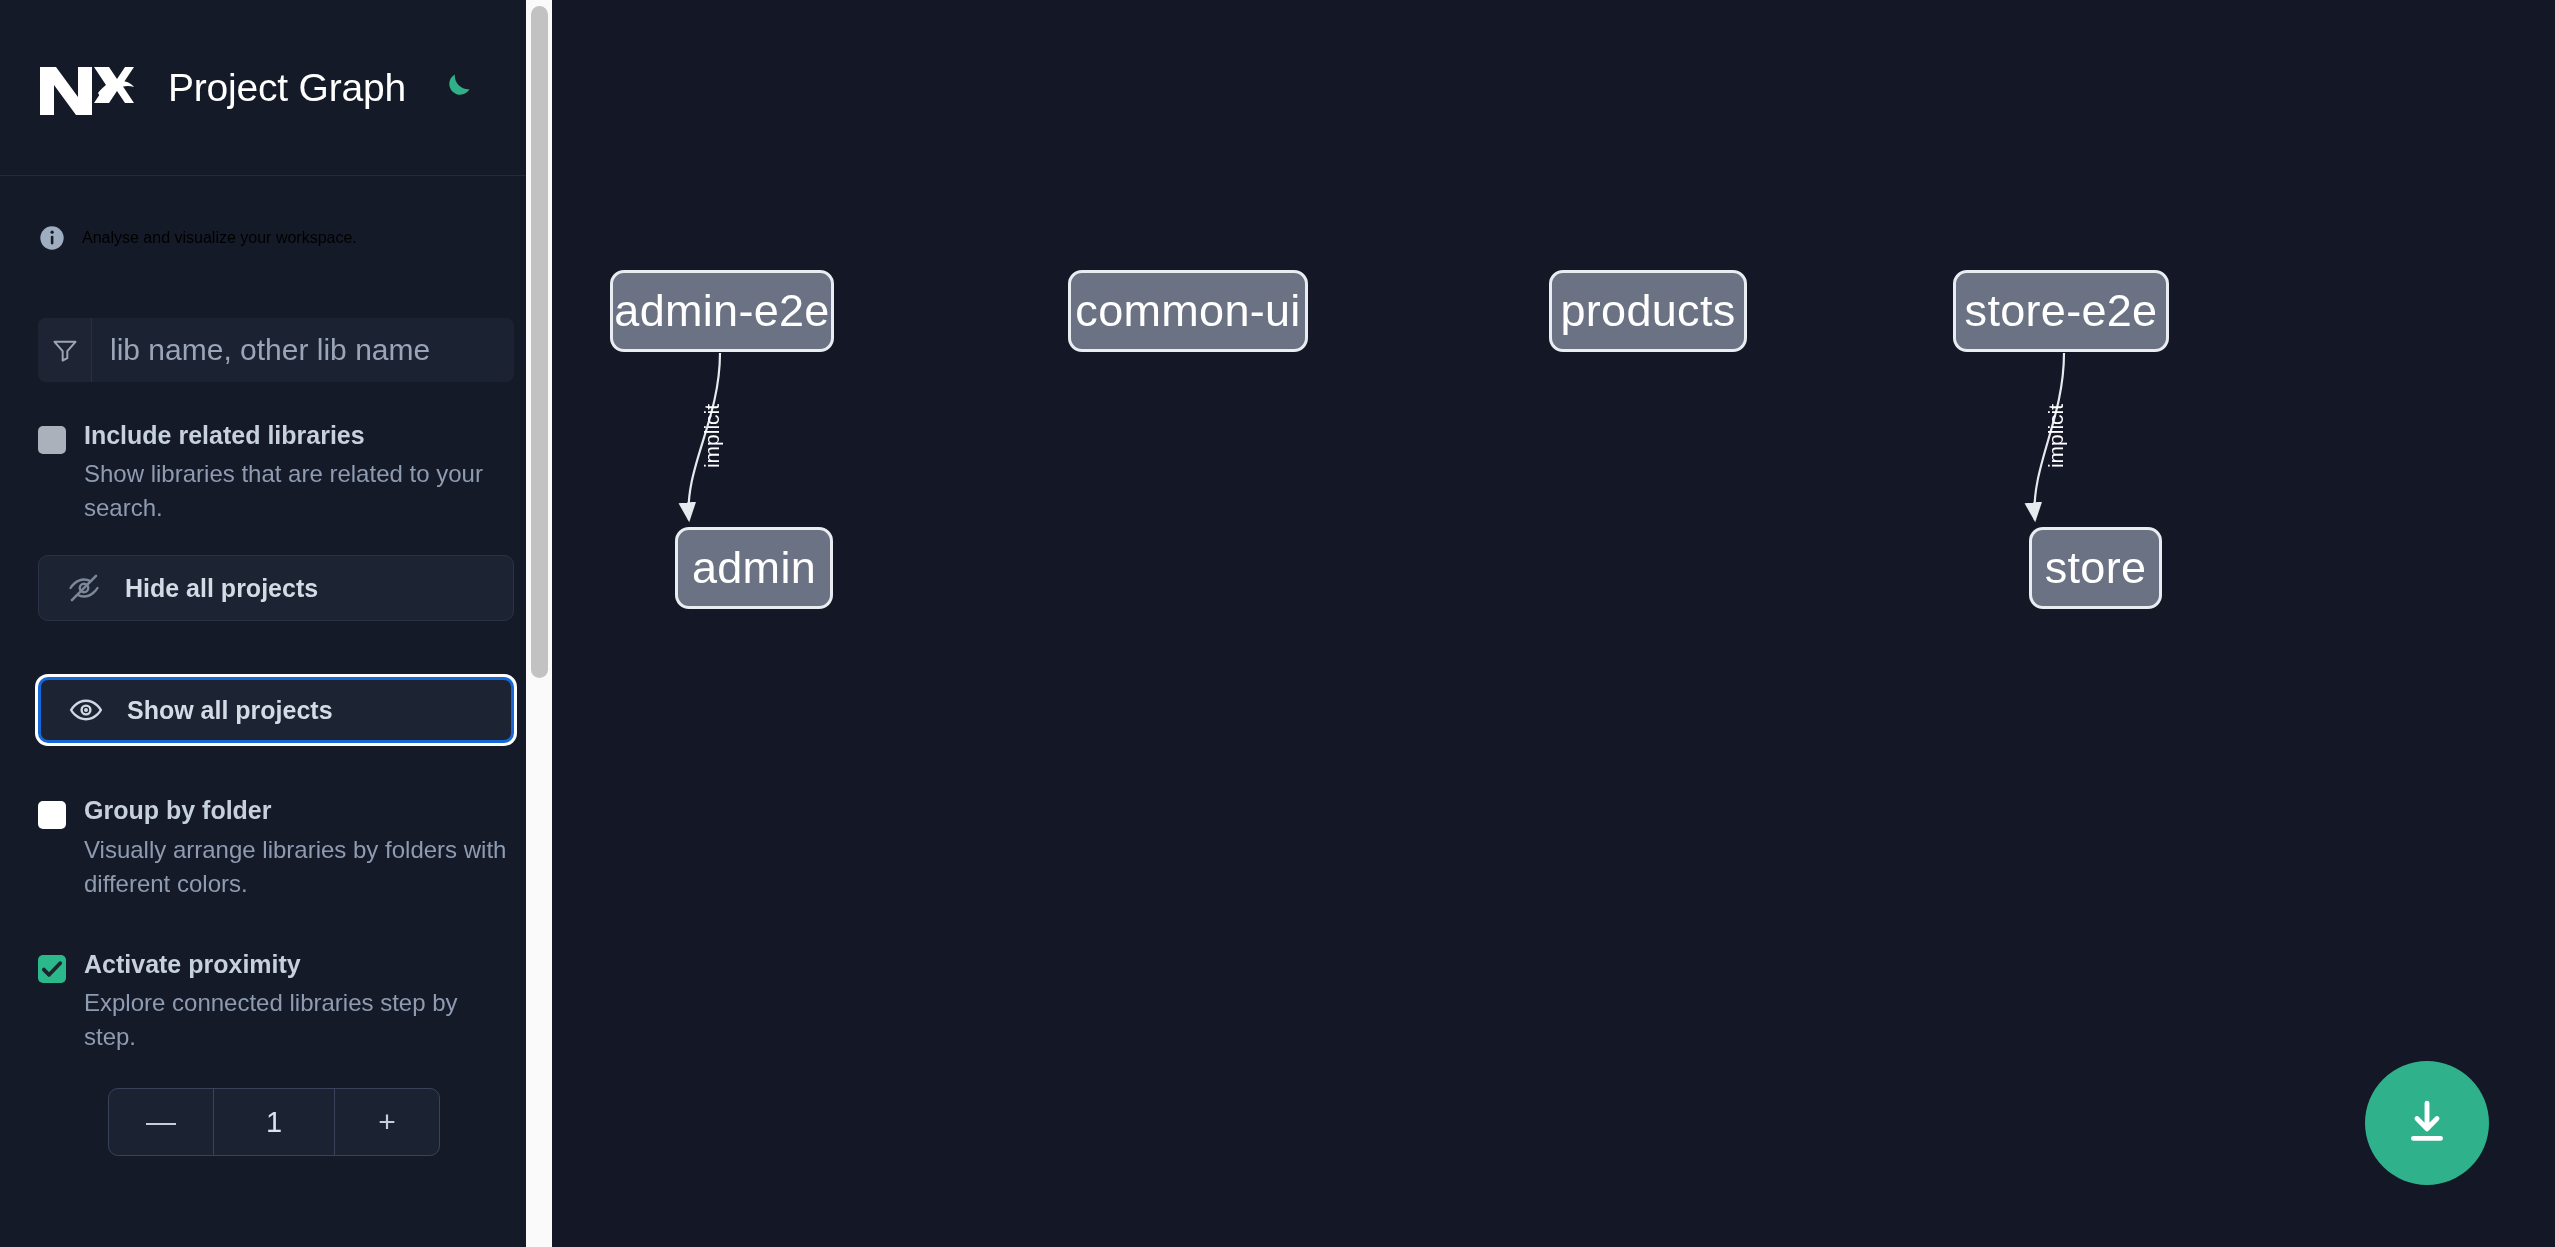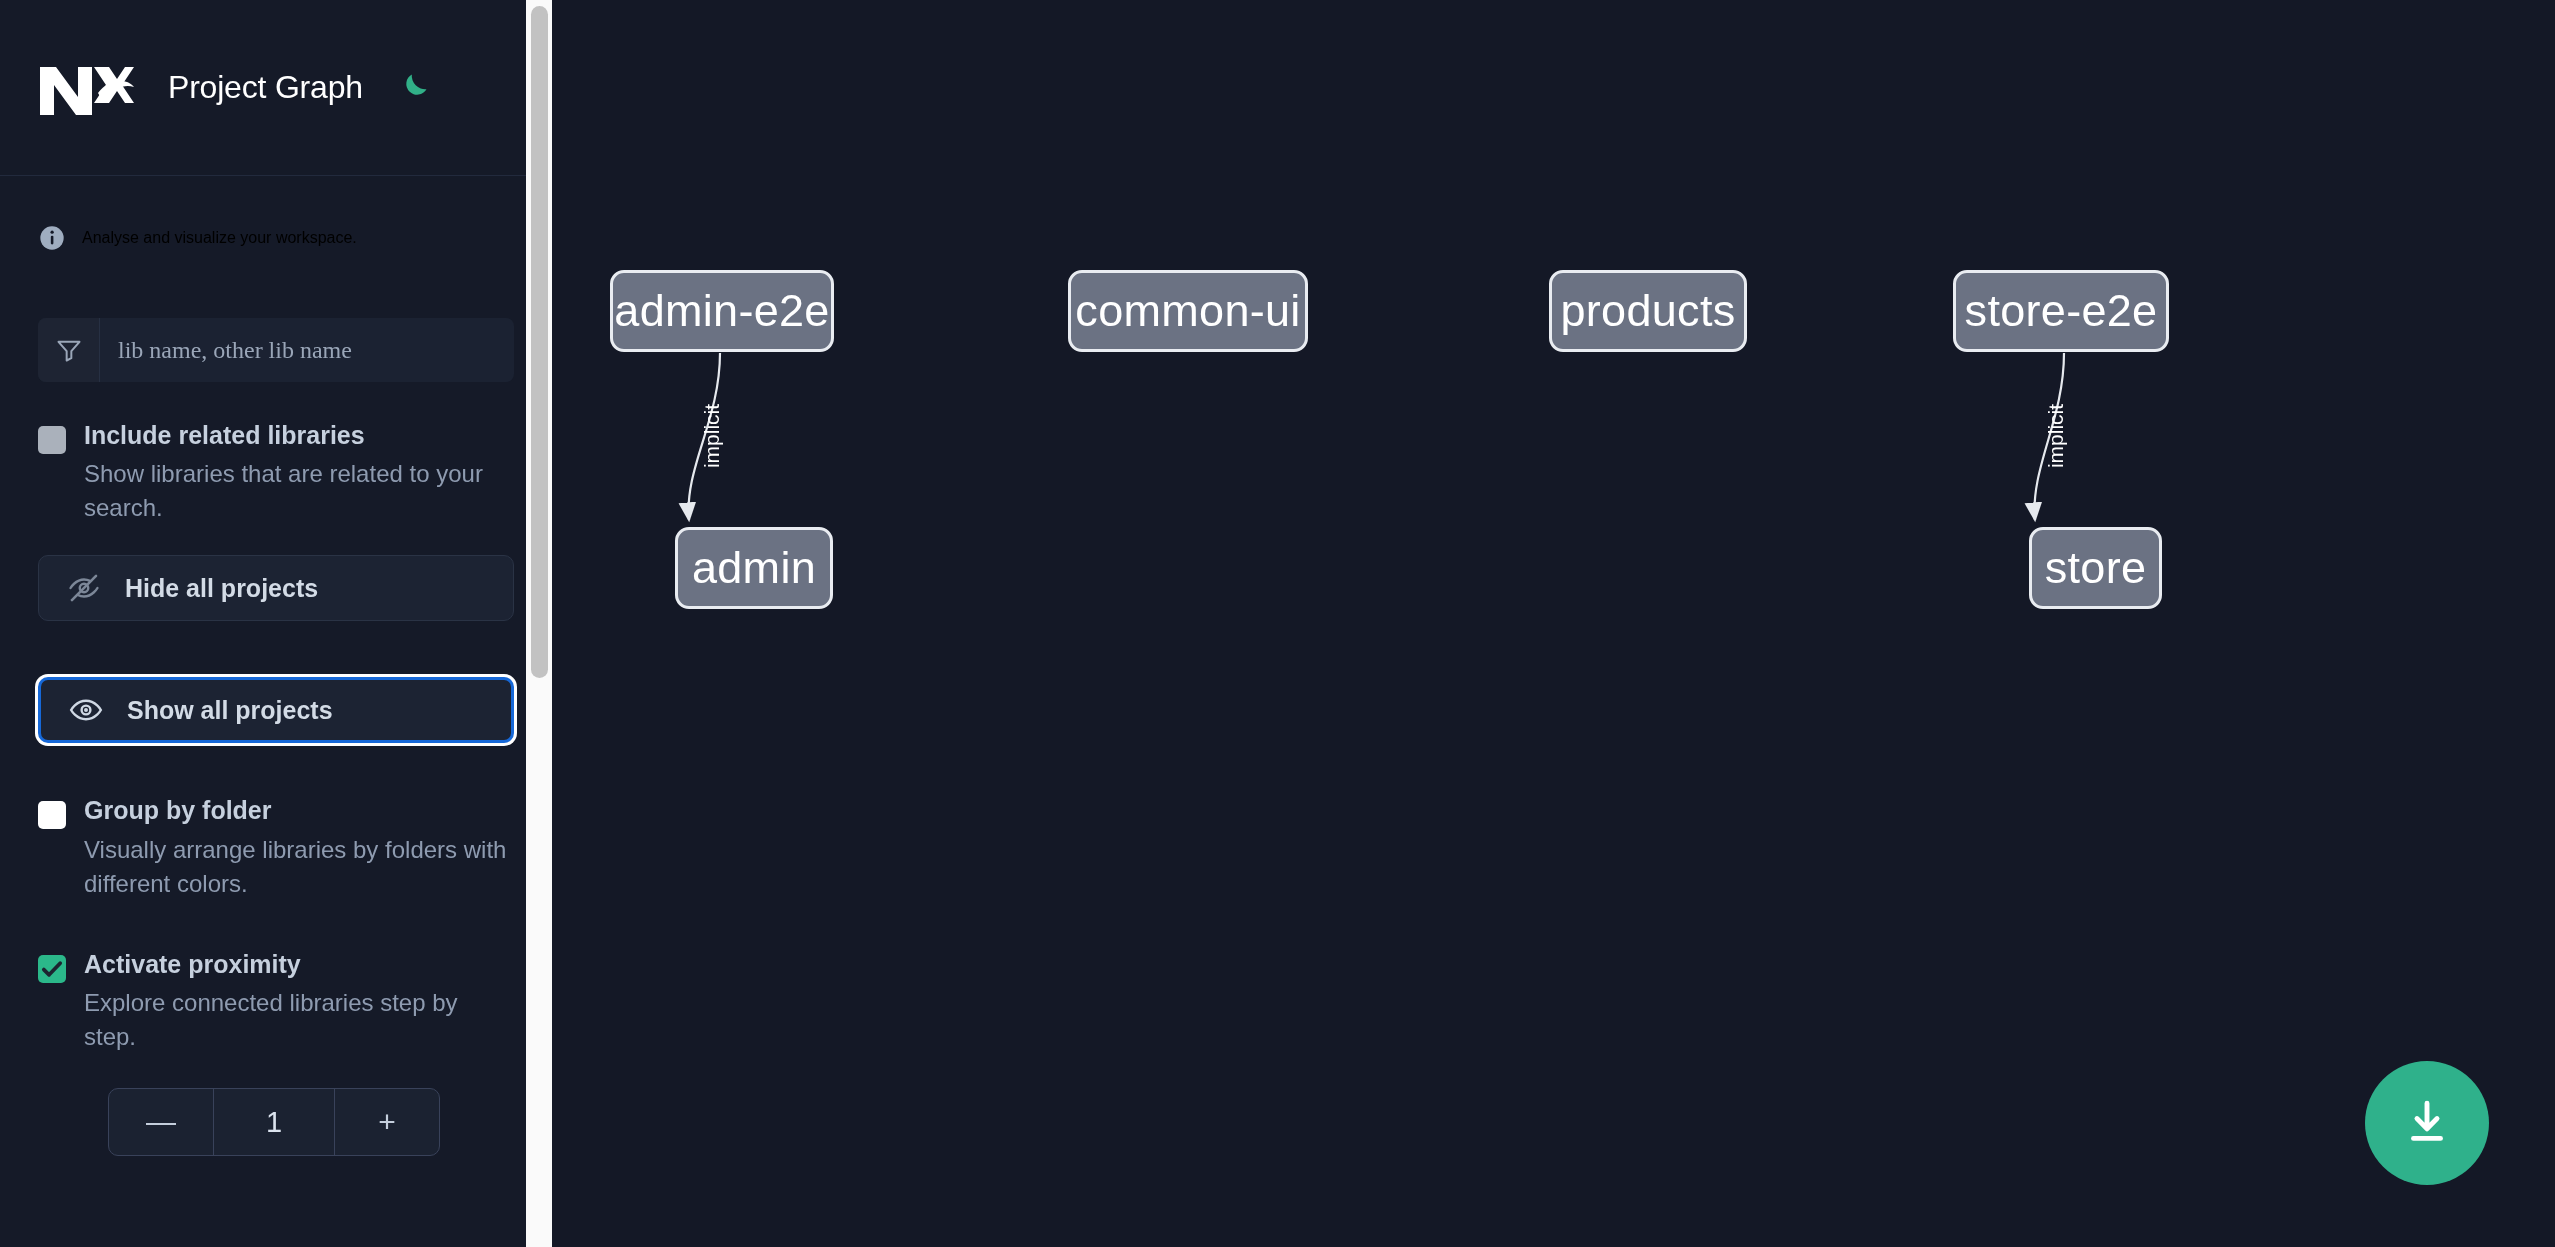--- a/index.html
+++ b/index.html
@@ -21,21 +21,21 @@
   }
   .sidebar-header {
     height: 176px;
     display: flex;
     align-items: center;
     padding: 0 38px;
     border-bottom: 1px solid #222a3d;
   }
   .nx-logo { width: 96px; height: 58px; flex: 0 0 96px; }
   .app-title {
-    font-size: 32px;
+    font-size: 39px;
     font-weight: 500;
     color: #ffffff;
     margin-left: 34px;
     letter-spacing: -0.2px;
     white-space: nowrap;
   }
   .theme-toggle {
     margin-left: 28px;
     width: 44px; height: 44px;
     display: flex; align-items: center; justify-content: center;
@@ -65,22 +65,22 @@
     display: flex; align-items: center; justify-content: center;
     background: #1e2433;
     border-right: 1px solid #273043;
   }
   .filter-input {
     flex: 1;
     background: transparent;
     border: none;
     outline: none;
     color: #fde047;
-    font-size: 24px;
-    font-family: Liberation Serif, serif;
+    font-size: 30px;
+    font-family: Liberation Sans, sans-serif;
     padding: 0 18px;
   }
   .filter-input::placeholder { color: #9aa6b8; }
 
   
   .option {
     display: flex;
     padding: 0 38px;
     gap: 18px;
   }

